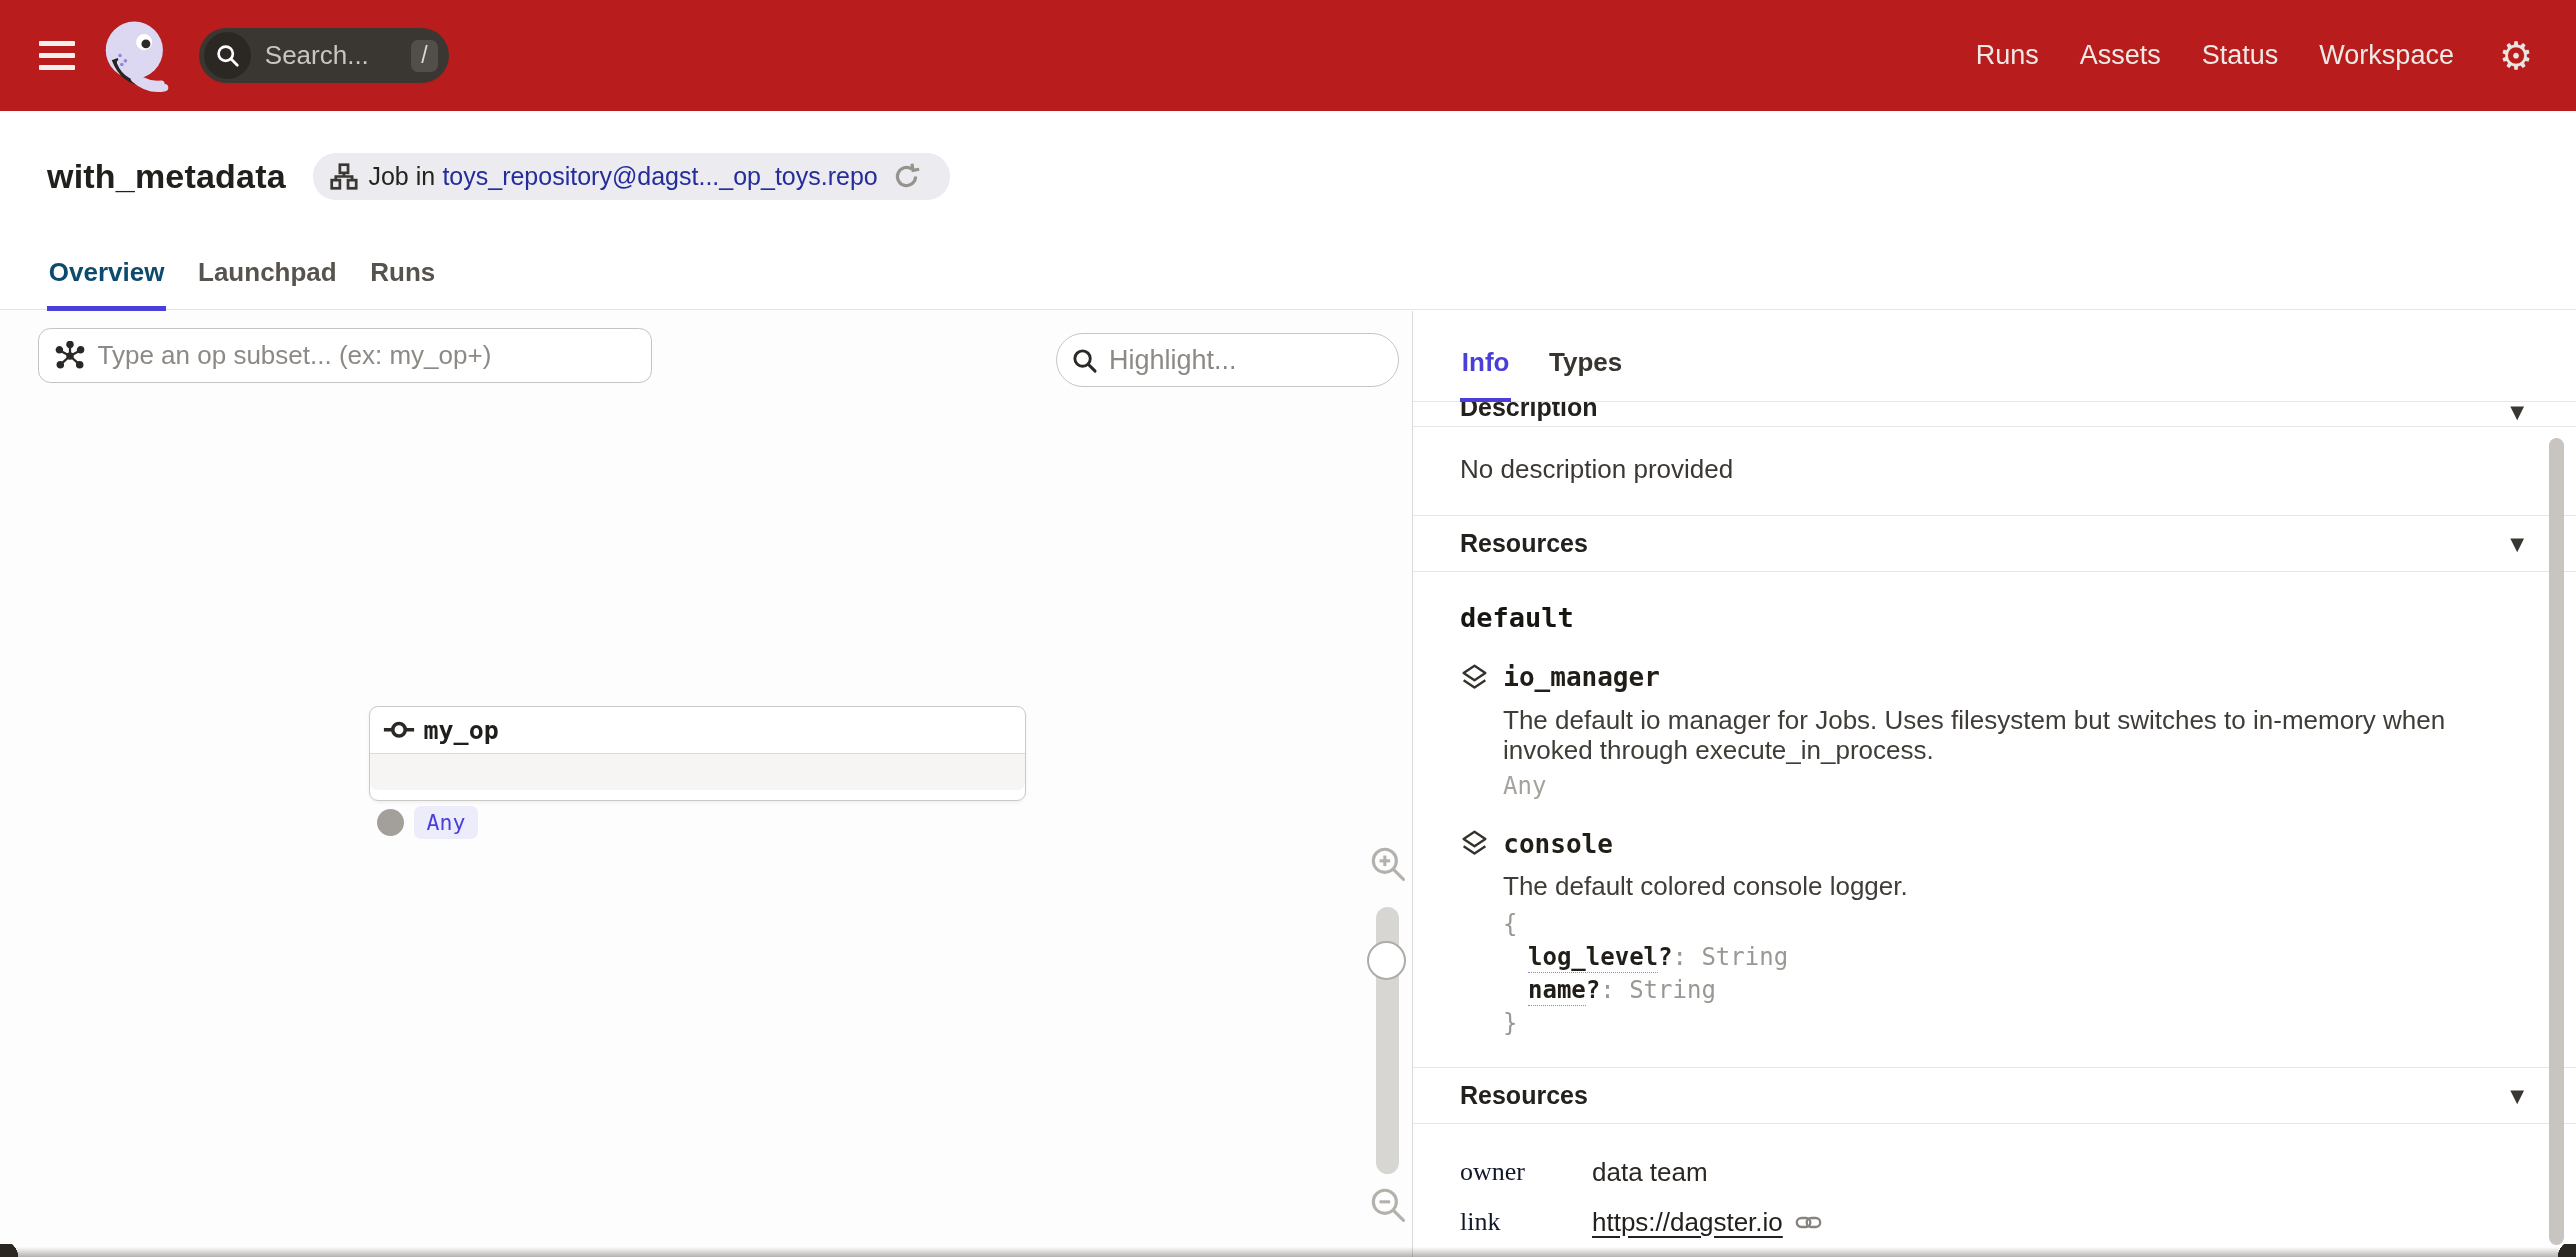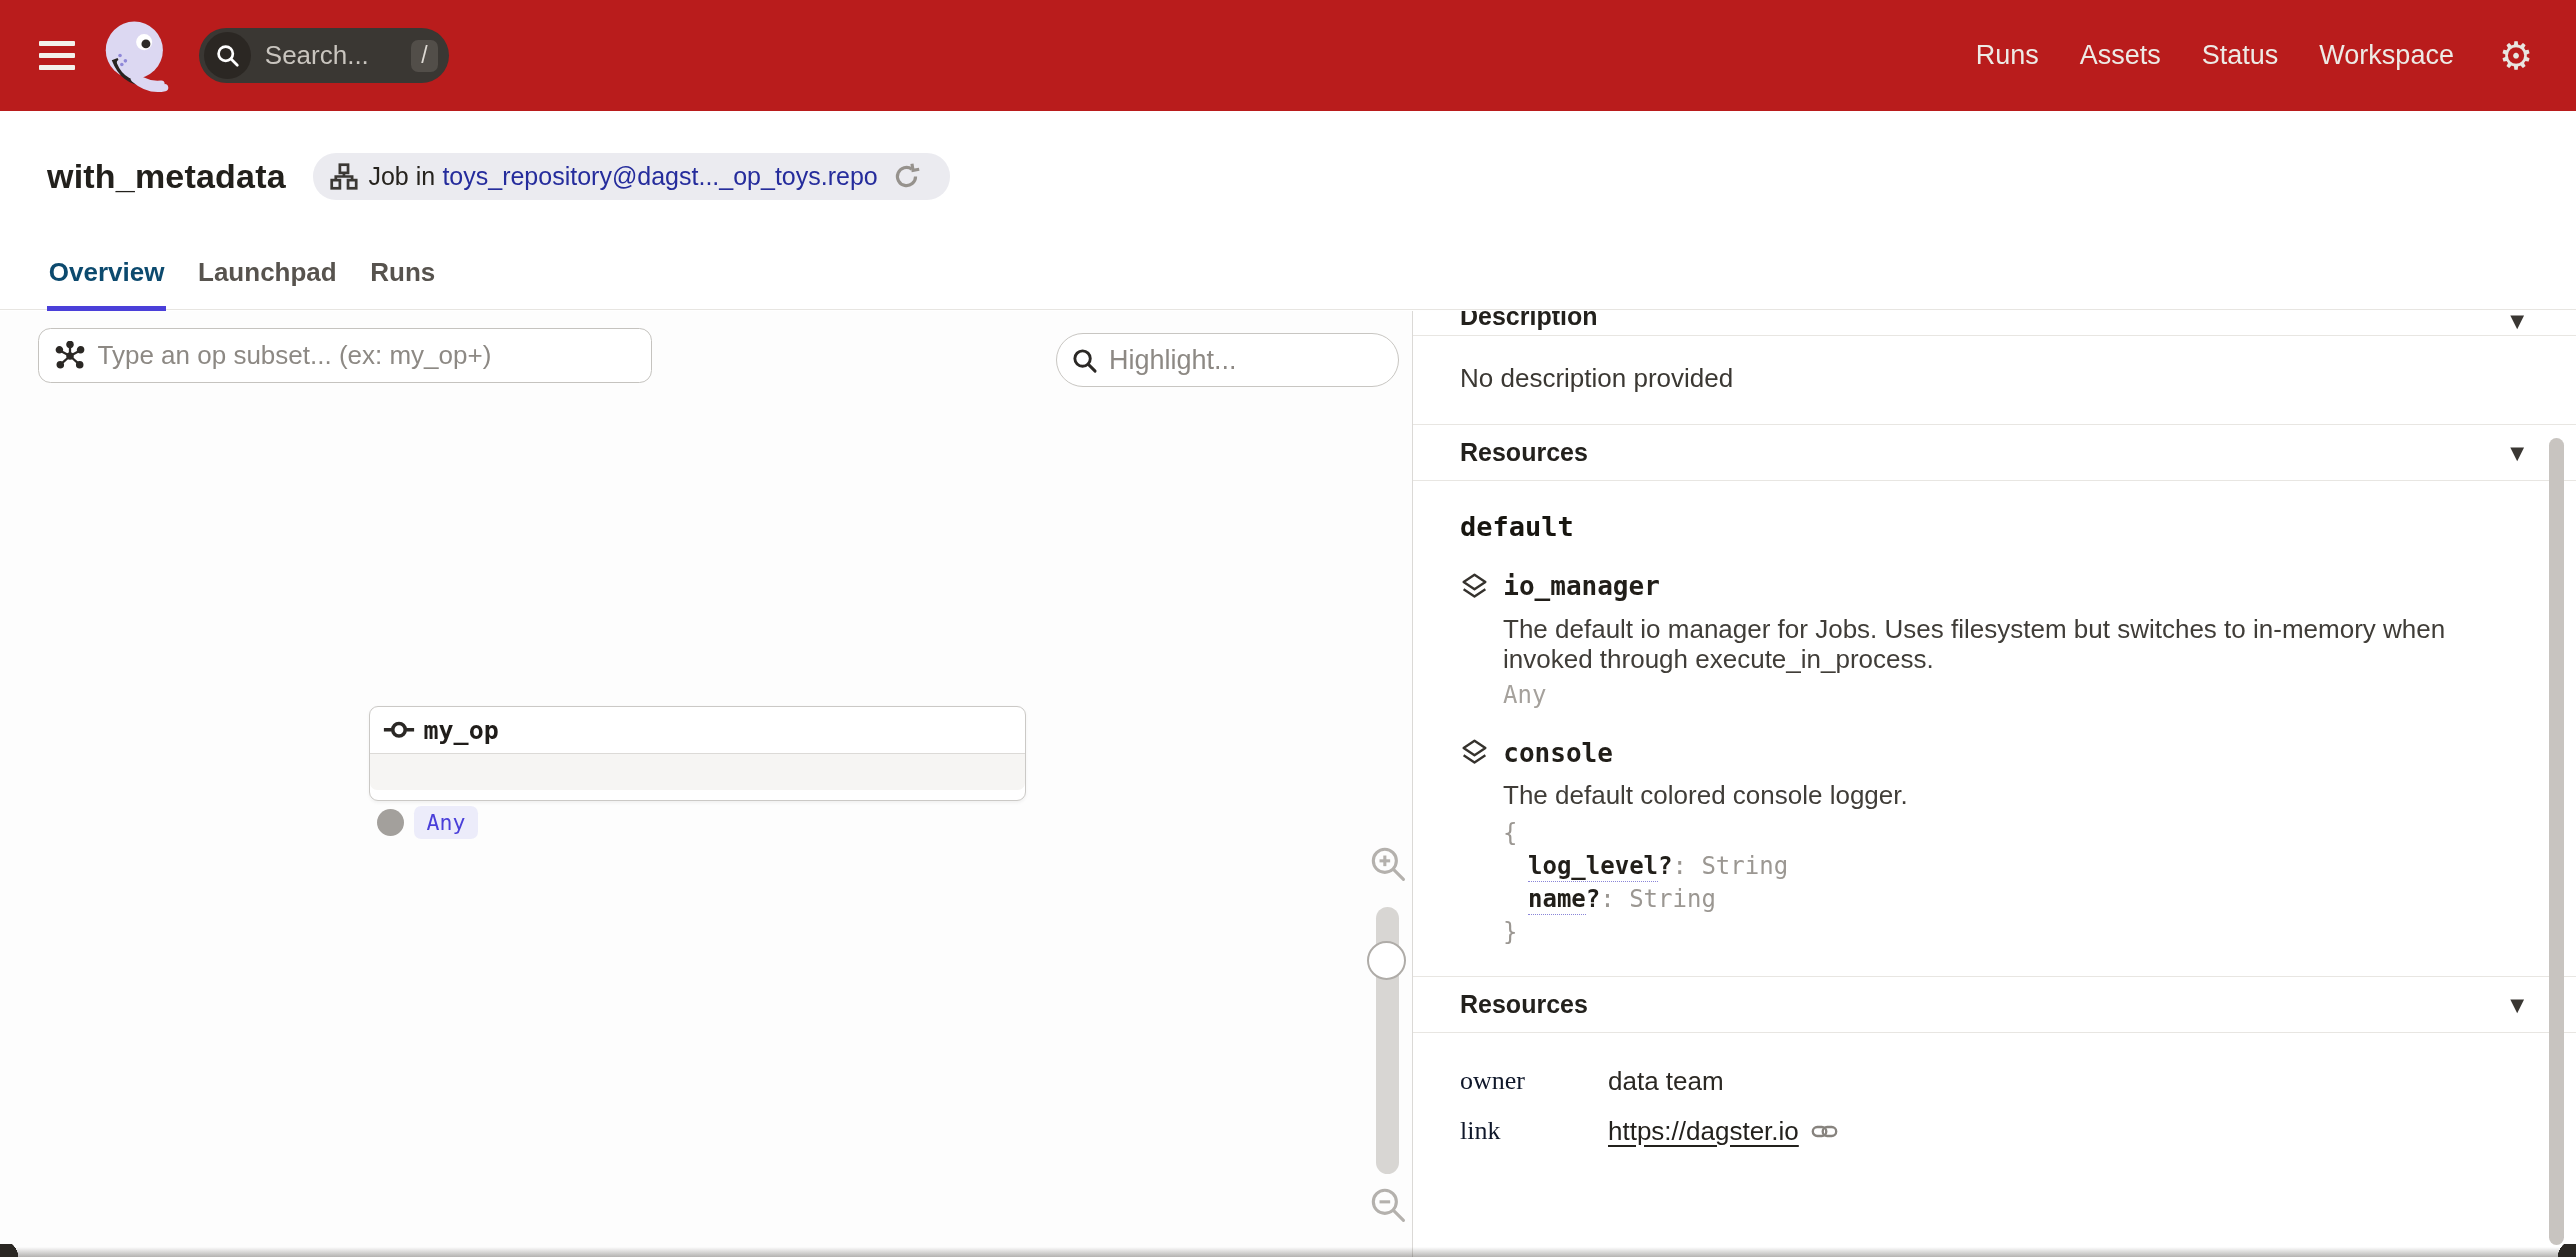--- a/index.html
+++ b/index.html
@@ -115,21 +115,21 @@
   .res-type { margin-left:43px; margin-top:7.2px; font-size:24px; color:#a5a19c; }
   .config-block { margin-left:43px; margin-top:7.2px; font-size:24px; line-height:33px; }
   .config-block .brace, .config-block .dim { color:#9b9792; }
   .config-field { padding-left:25px; }
   .config-key { color:#211e19; font-weight:700; border-bottom:1.8px dotted #8a85d8; padding-bottom:0.9px; cursor:help; }
   .config-q { color:#211e19; font-weight:700; }
 
   .meta-table { padding:23px 47px 0 47px; }
   .meta-row { display:flex; align-items:center; height:50px; font-size:26px; }
   .meta-key { width:132px; color:#0f172a; flex:0 0 auto;font-family:Liberation Serif, serif; }
-  .meta-val { color:#2b2823;margin-left:16px; }
+  .meta-val { color:#2b2823; }
   .meta-link { color:#23211d; text-decoration:underline; text-underline-offset:4.5px; cursor:pointer; }
   .link-icon { margin-left:12.5px; display:flex; cursor:pointer; }
 
   .scroll-thumb { position:absolute; right:12.5px; top:127px; width:15px; height:807px; border-radius:8px;
                   background:#c8c4c0; cursor:pointer; }
 
   
   #bottom-edge { position:absolute; left:0; bottom:0; width:2576px; height:10.7px; pointer-events:none;
                  background:linear-gradient(to bottom, rgba(40,36,32,0) 0%, rgba(40,36,32,.38) 100%); }
   .corner { position:absolute; bottom:0; width:30px; height:14.3px; pointer-events:none; }
@@ -270,20 +270,24 @@
           <circle cx="19" cy="19" r="13" stroke="#b4b1ad" stroke-width="3.5" fill="none"></circle>
           <line x1="29" y1="29" x2="40" y2="40" stroke="#b4b1ad" stroke-width="3.5" stroke-linecap="round"></line>
           <line x1="13" y1="19" x2="25" y2="19" stroke="#b4b1ad" stroke-width="3.5"></line>
         </svg>
       </span>
     </div>
   </section>
 
   <aside id="info-panel">
 
+    <div id="panel-tabs">
+      <span class="panel-tab active">Info</span>
+      <span class="panel-tab">Types</span>
+    </div>
 
     <div id="panel-scroll">
 
       <div class="sec-header desc-header">
         <span class="sec-title">Description</span>
         <span class="sec-caret">▼</span>
       </div>
 
       <div class="desc-body">No description provided</div>
 

